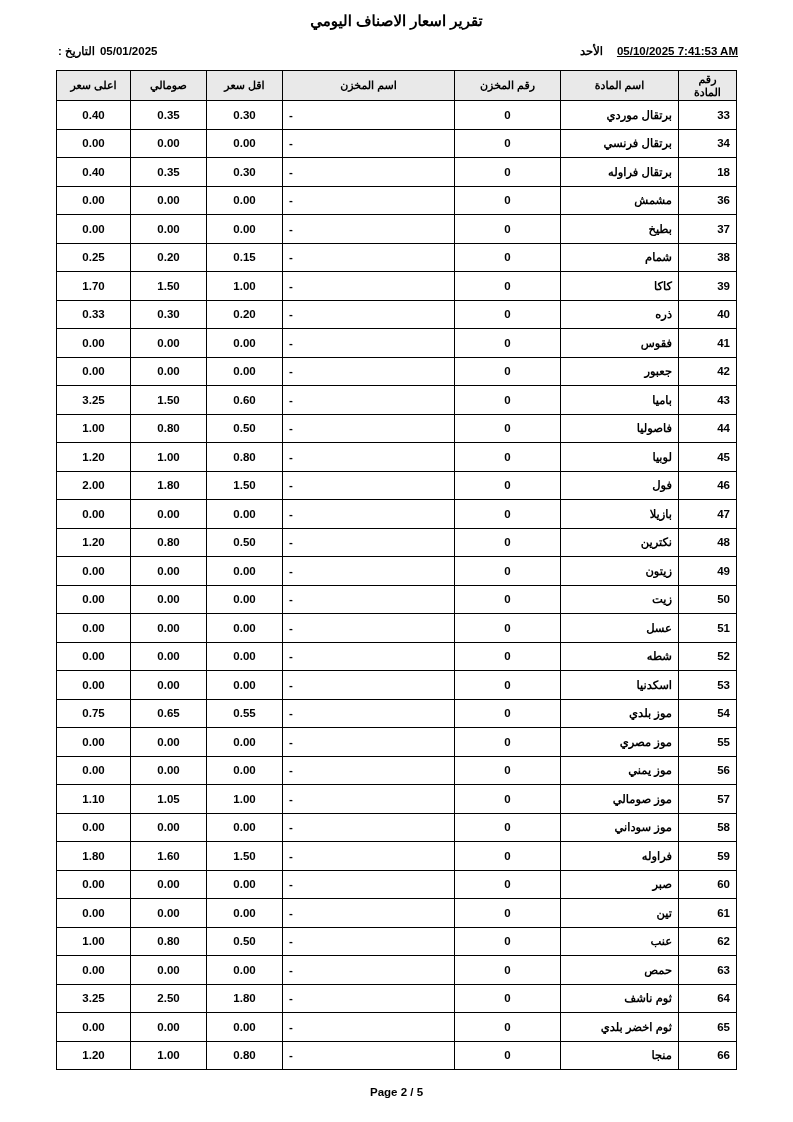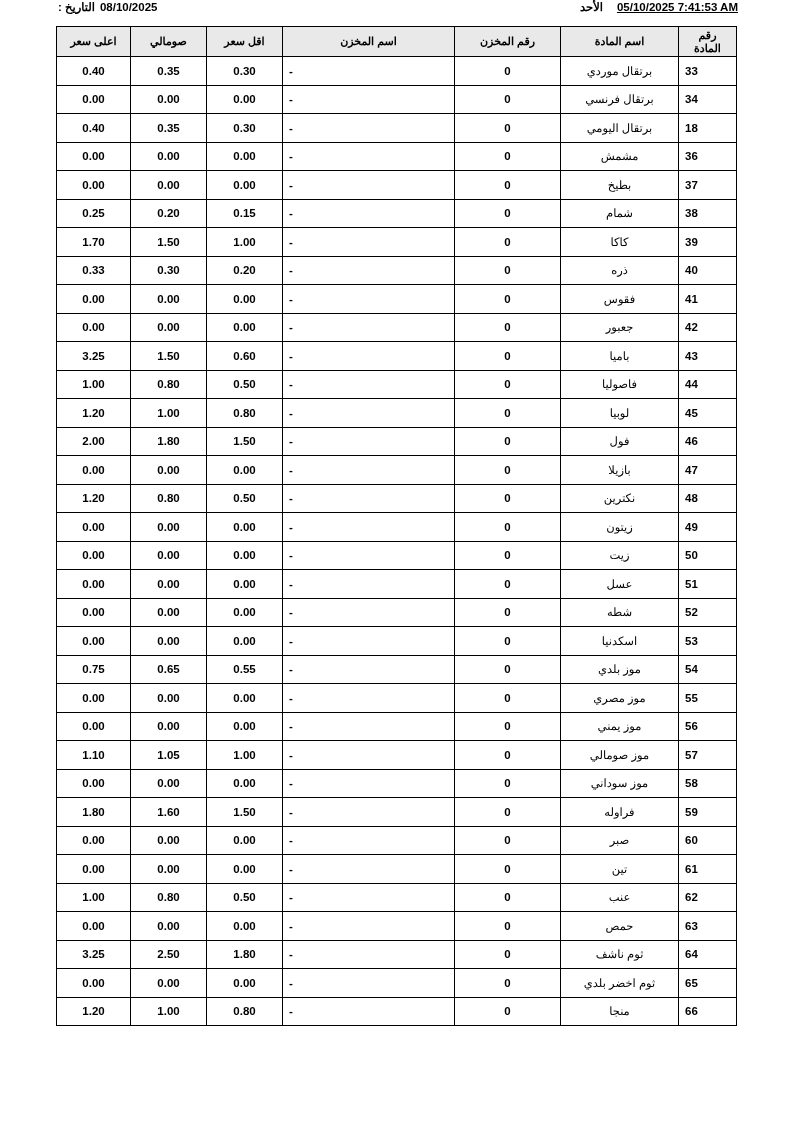--- a/index.html
+++ b/index.html
@@ -79,47 +79,48 @@
   }
   
   col.c-code   { width: 58px; }
   col.c-name   { width: 118px; }
   col.c-stno   { width: 106px; }
   col.c-stname { width: 172px; }
   col.c-min    { width: 76px; }
   col.c-avg    { width: 76px; }
   col.c-max    { width: 74px; }
 
-  td.code   { text-align: left; font-weight: bold; }
-  td.name   { text-align: center; font-weight: normal; }
+  td.code   { text-align: right; font-weight: bold; }
+  td.name   { font-weight: bold; }
   td.stno   { text-align: center; font-weight: bold; }
   td.stname { text-align: left; font-weight: bold; padding-left: 10px; direction: ltr; }
   td.num    { text-align: center; font-weight: bold; direction: ltr; }
 
   .footer {
     text-align: center;
     font-size: 11.5px;
     font-weight: bold;
     margin-top: 16px;
     direction: ltr;
   }
 </style>
 </head>
 <body>
 
 <div class="page">
 
+  <div class="report-title">تقرير اسعار الاصناف اليومي</div>
 
   <div class="meta-row">
     <div class="meta-left">
       <span class="ts">05/10/2025  7:41:53 AM</span>
       <span>الأحد</span>
     </div>
     <div class="meta-right">
-      <span>08/10/2025</span>
+      <span>05/01/2025</span>
       <span>التاريخ :</span>
     </div>
   </div>
 
   <table class="price-table">
     <colgroup>
       <col class="c-code">
         <col class="c-name">
         <col class="c-stno">
         <col class="c-stname">
@@ -152,21 +153,21 @@
           <td class="code">34</td>
           <td class="name">برتقال فرنسي</td>
           <td class="stno">0</td>
           <td class="stname">-</td>
           <td class="num">0.00</td>
           <td class="num">0.00</td>
           <td class="num">0.00</td>
         </tr>
         <tr>
           <td class="code">18</td>
-          <td class="name">برتقال اليومي</td>
+          <td class="name">برتقال فراوله</td>
           <td class="stno">0</td>
           <td class="stname">-</td>
           <td class="num">0.30</td>
           <td class="num">0.35</td>
           <td class="num">0.40</td>
         </tr>
         <tr>
           <td class="code">36</td>
           <td class="name">مشمش</td>
           <td class="stno">0</td>
@@ -441,13 +442,14 @@
           <td class="name">منجا</td>
           <td class="stno">0</td>
           <td class="stname">-</td>
           <td class="num">0.80</td>
           <td class="num">1.00</td>
           <td class="num">1.20</td>
         </tr>
       </tbody>
   </table>
 
+  <div class="footer">Page 2 / 5</div>
 </div>
 
 </body></html>

